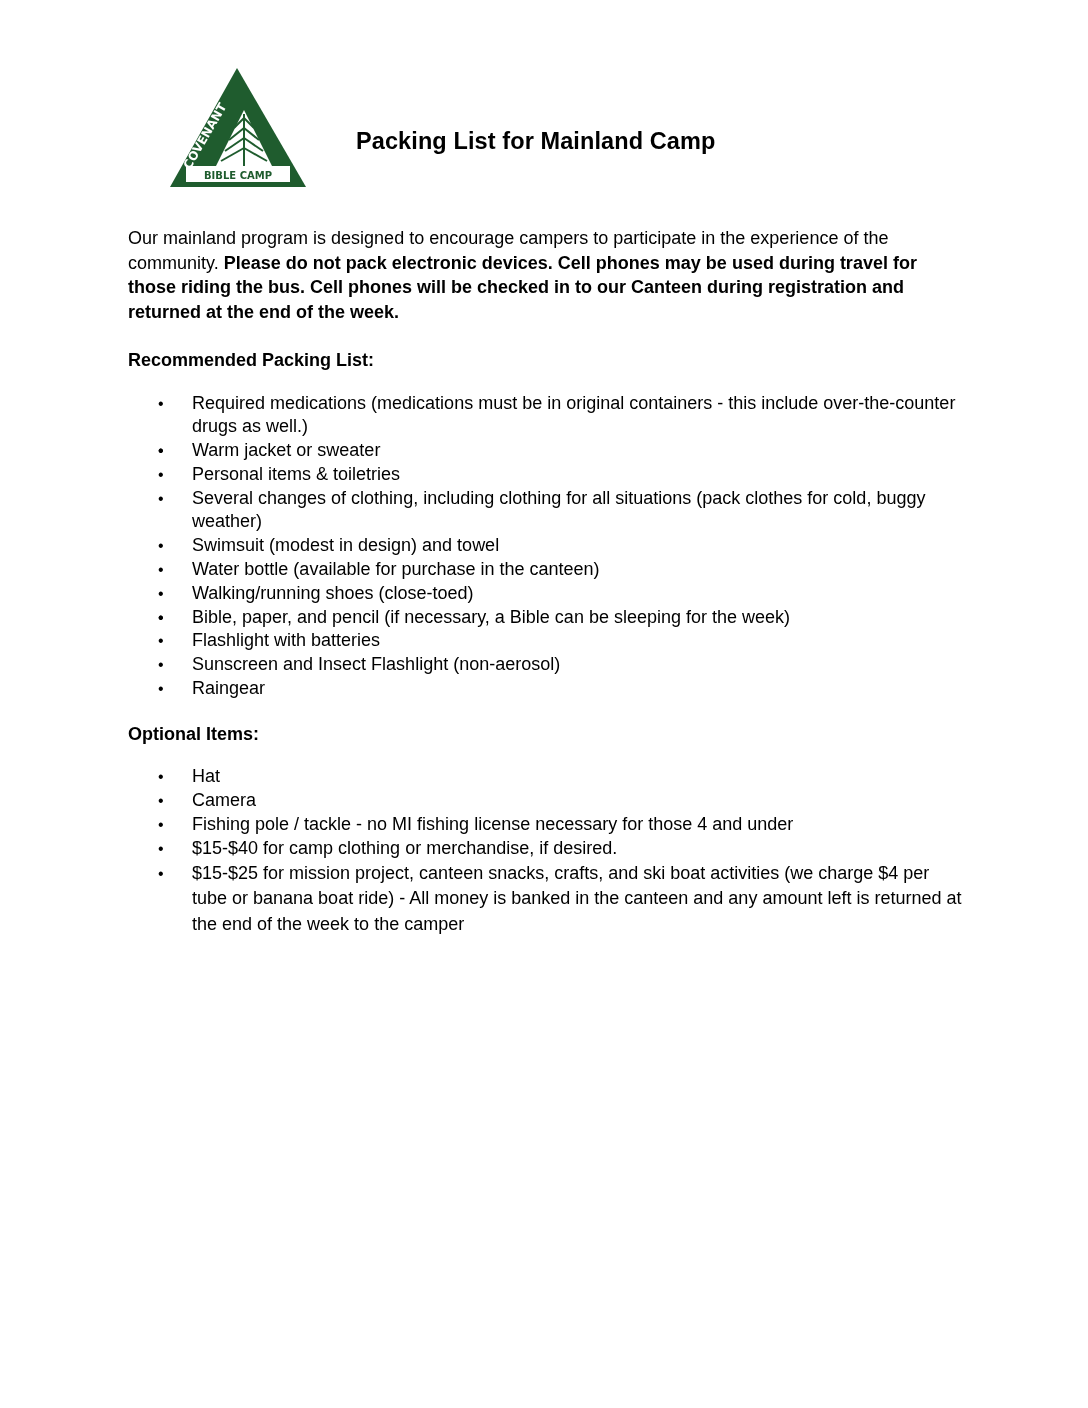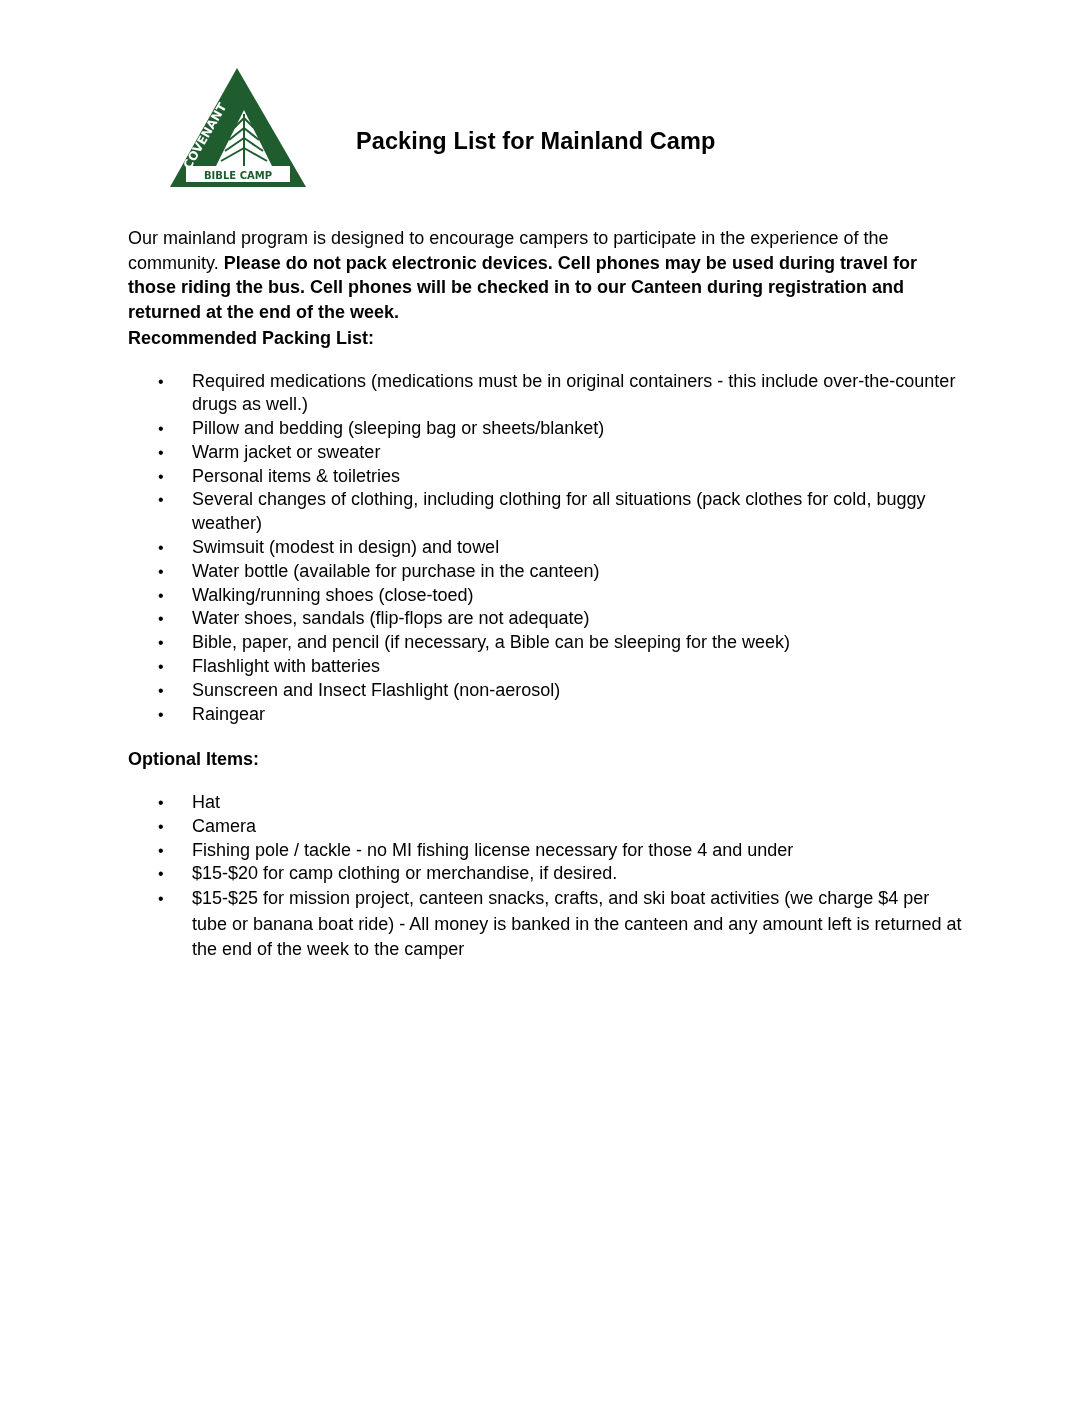--- a/index.html
+++ b/index.html
@@ -42,21 +42,21 @@
     .para {
       margin: 0;
     }
     .para + .para {
       margin-top: 24.5px;
     }
     .bold {
       font-weight: bold;
     }
     .section-heading {
-      margin: 2px 0 0 0;
+      margin: 24px 0 0 0;
       font-weight: bold;
       font-size: 18px;
     }
     .list {
       list-style: none;
       margin: 19px 0 0 0;
       padding: 0;
     }
     .list li {
       position: relative;
@@ -108,35 +108,35 @@
 </div>
 
 <div class="title">Packing List for Mainland Camp</div>
 
 <div class="content">
   <p class="para"><span>Our mainland program is designed to encourage campers to participate in the experience of the community. </span><span class="bold">Please do not pack electronic devices. Cell phones may be used during travel for those riding the bus. Cell phones will be checked in to our Canteen during registration and returned at the end of the week.</span></p>
 
   <div class="section-heading">Recommended Packing List:</div>
   <ul class="list">
     <li><span class="bullet">•</span><span>Required medications (medications must be in original containers - this include over-the-counter drugs as well.)</span></li>
-    <li><span class="bullet">•</span><span>Pillow and bedding (sleeping bag or sheets/blanket)</span></li>
+    <li><span class="bullet">•</span></li>
     <li><span class="bullet">•</span><span>Warm jacket or sweater</span></li>
     <li><span class="bullet">•</span><span>Personal items &amp; toiletries</span></li>
     <li><span class="bullet">•</span><span>Several changes of clothing, including clothing for all situations (pack clothes for cold, buggy weather)</span></li>
     <li><span class="bullet">•</span><span>Swimsuit (modest in design) and towel</span></li>
     <li><span class="bullet">•</span><span>Water bottle (available for purchase in the canteen)</span></li>
     <li><span class="bullet">•</span><span>Walking/running shoes (close-toed)</span></li>
-    <li><span class="bullet">•</span><span>Water shoes, sandals (flip-flops are not adequate)</span></li>
+    <li><span class="bullet">•</span></li>
     <li><span class="bullet">•</span><span>Bible, paper, and pencil (if necessary, a Bible can be sleeping for the week)</span></li>
     <li><span class="bullet">•</span><span>Flashlight with batteries</span></li>
     <li><span class="bullet">•</span><span>Sunscreen and Insect Flashlight (non-aerosol)</span></li>
     <li><span class="bullet">•</span><span>Raingear</span></li>
   </ul>
 
   <div class="section-heading optional-heading">Optional Items:</div>
   <ul class="list optional-list">
     <li><span class="bullet">•</span><span>Hat</span></li>
     <li><span class="bullet">•</span><span>Camera</span></li>
     <li><span class="bullet">•</span><span>Fishing pole / tackle - no MI fishing license necessary for those 4 and under</span></li>
-    <li><span class="bullet">•</span><span>$15-$20 for camp clothing or merchandise, if desired.</span></li>
+    <li><span class="bullet">•</span><span>$15-$40 for camp clothing or merchandise, if desired.</span></li>
     <li><span class="bullet">•</span><span>$15-$25 for mission project, canteen snacks, crafts, and ski boat activities (we charge $4 per tube or banana boat ride) - All money is banked in the canteen and any amount left is returned at the end of the week to the camper</span></li>
   </ul>
 </div>
 
 </body></html>

